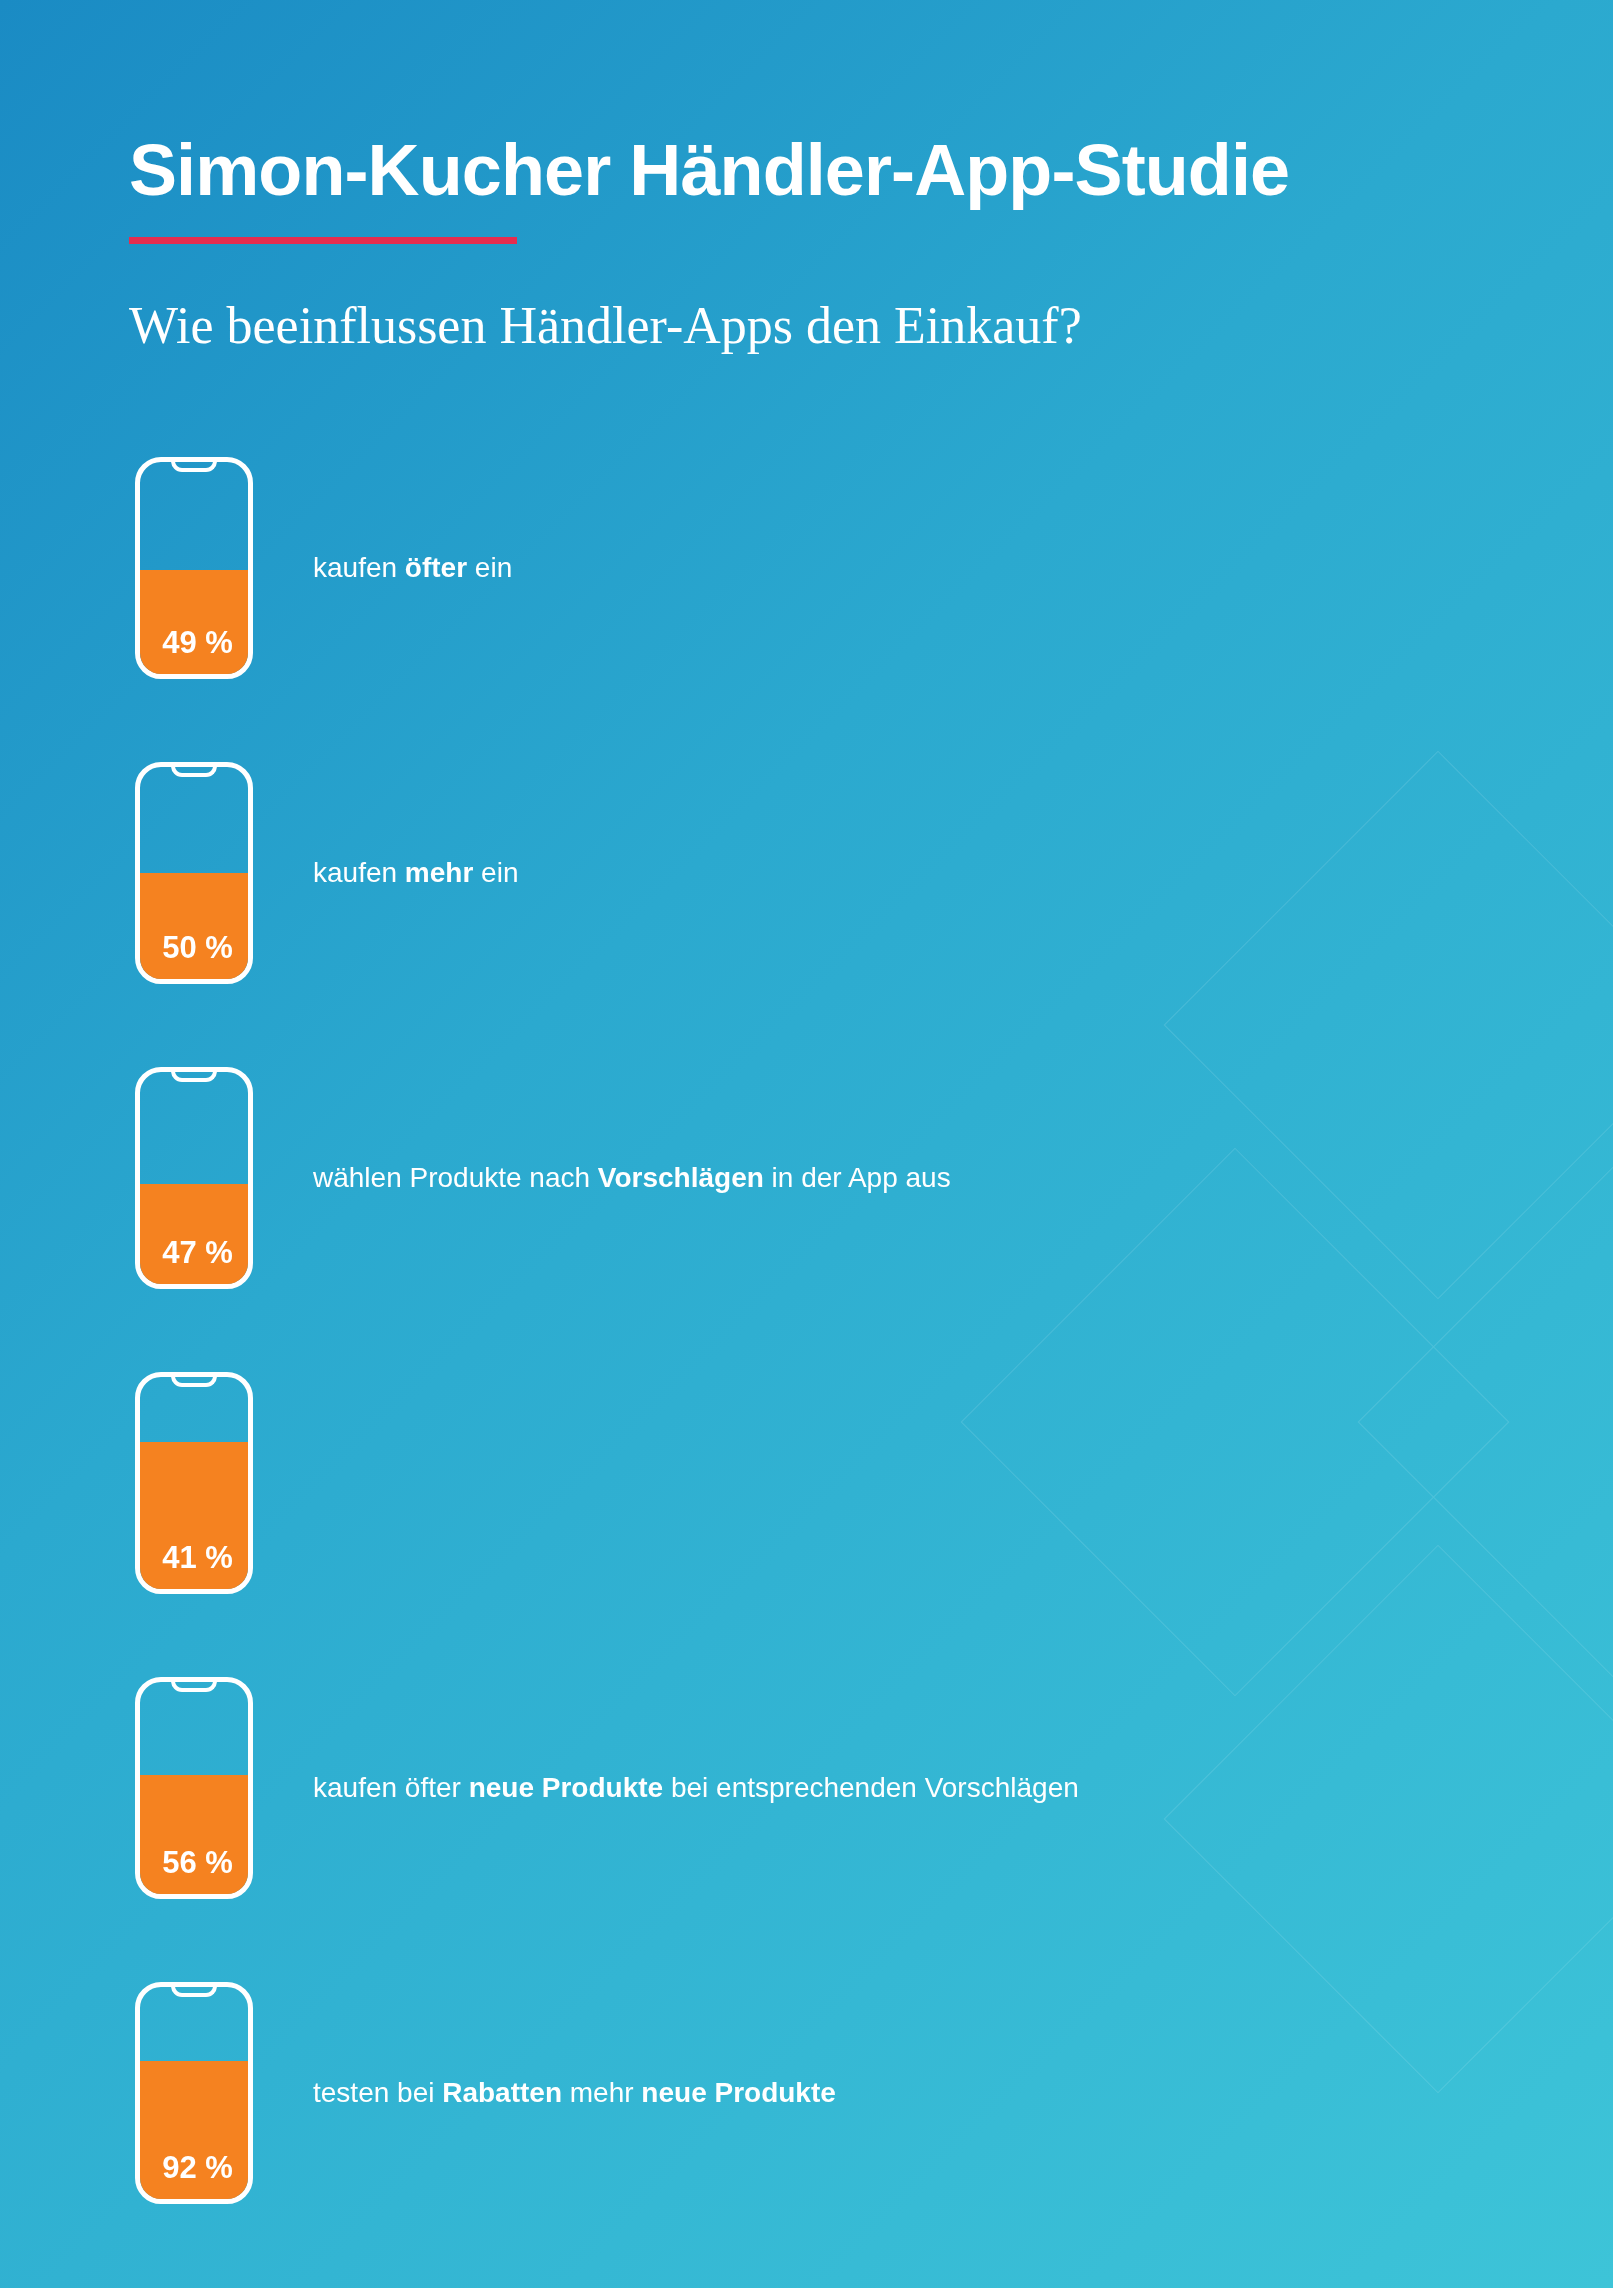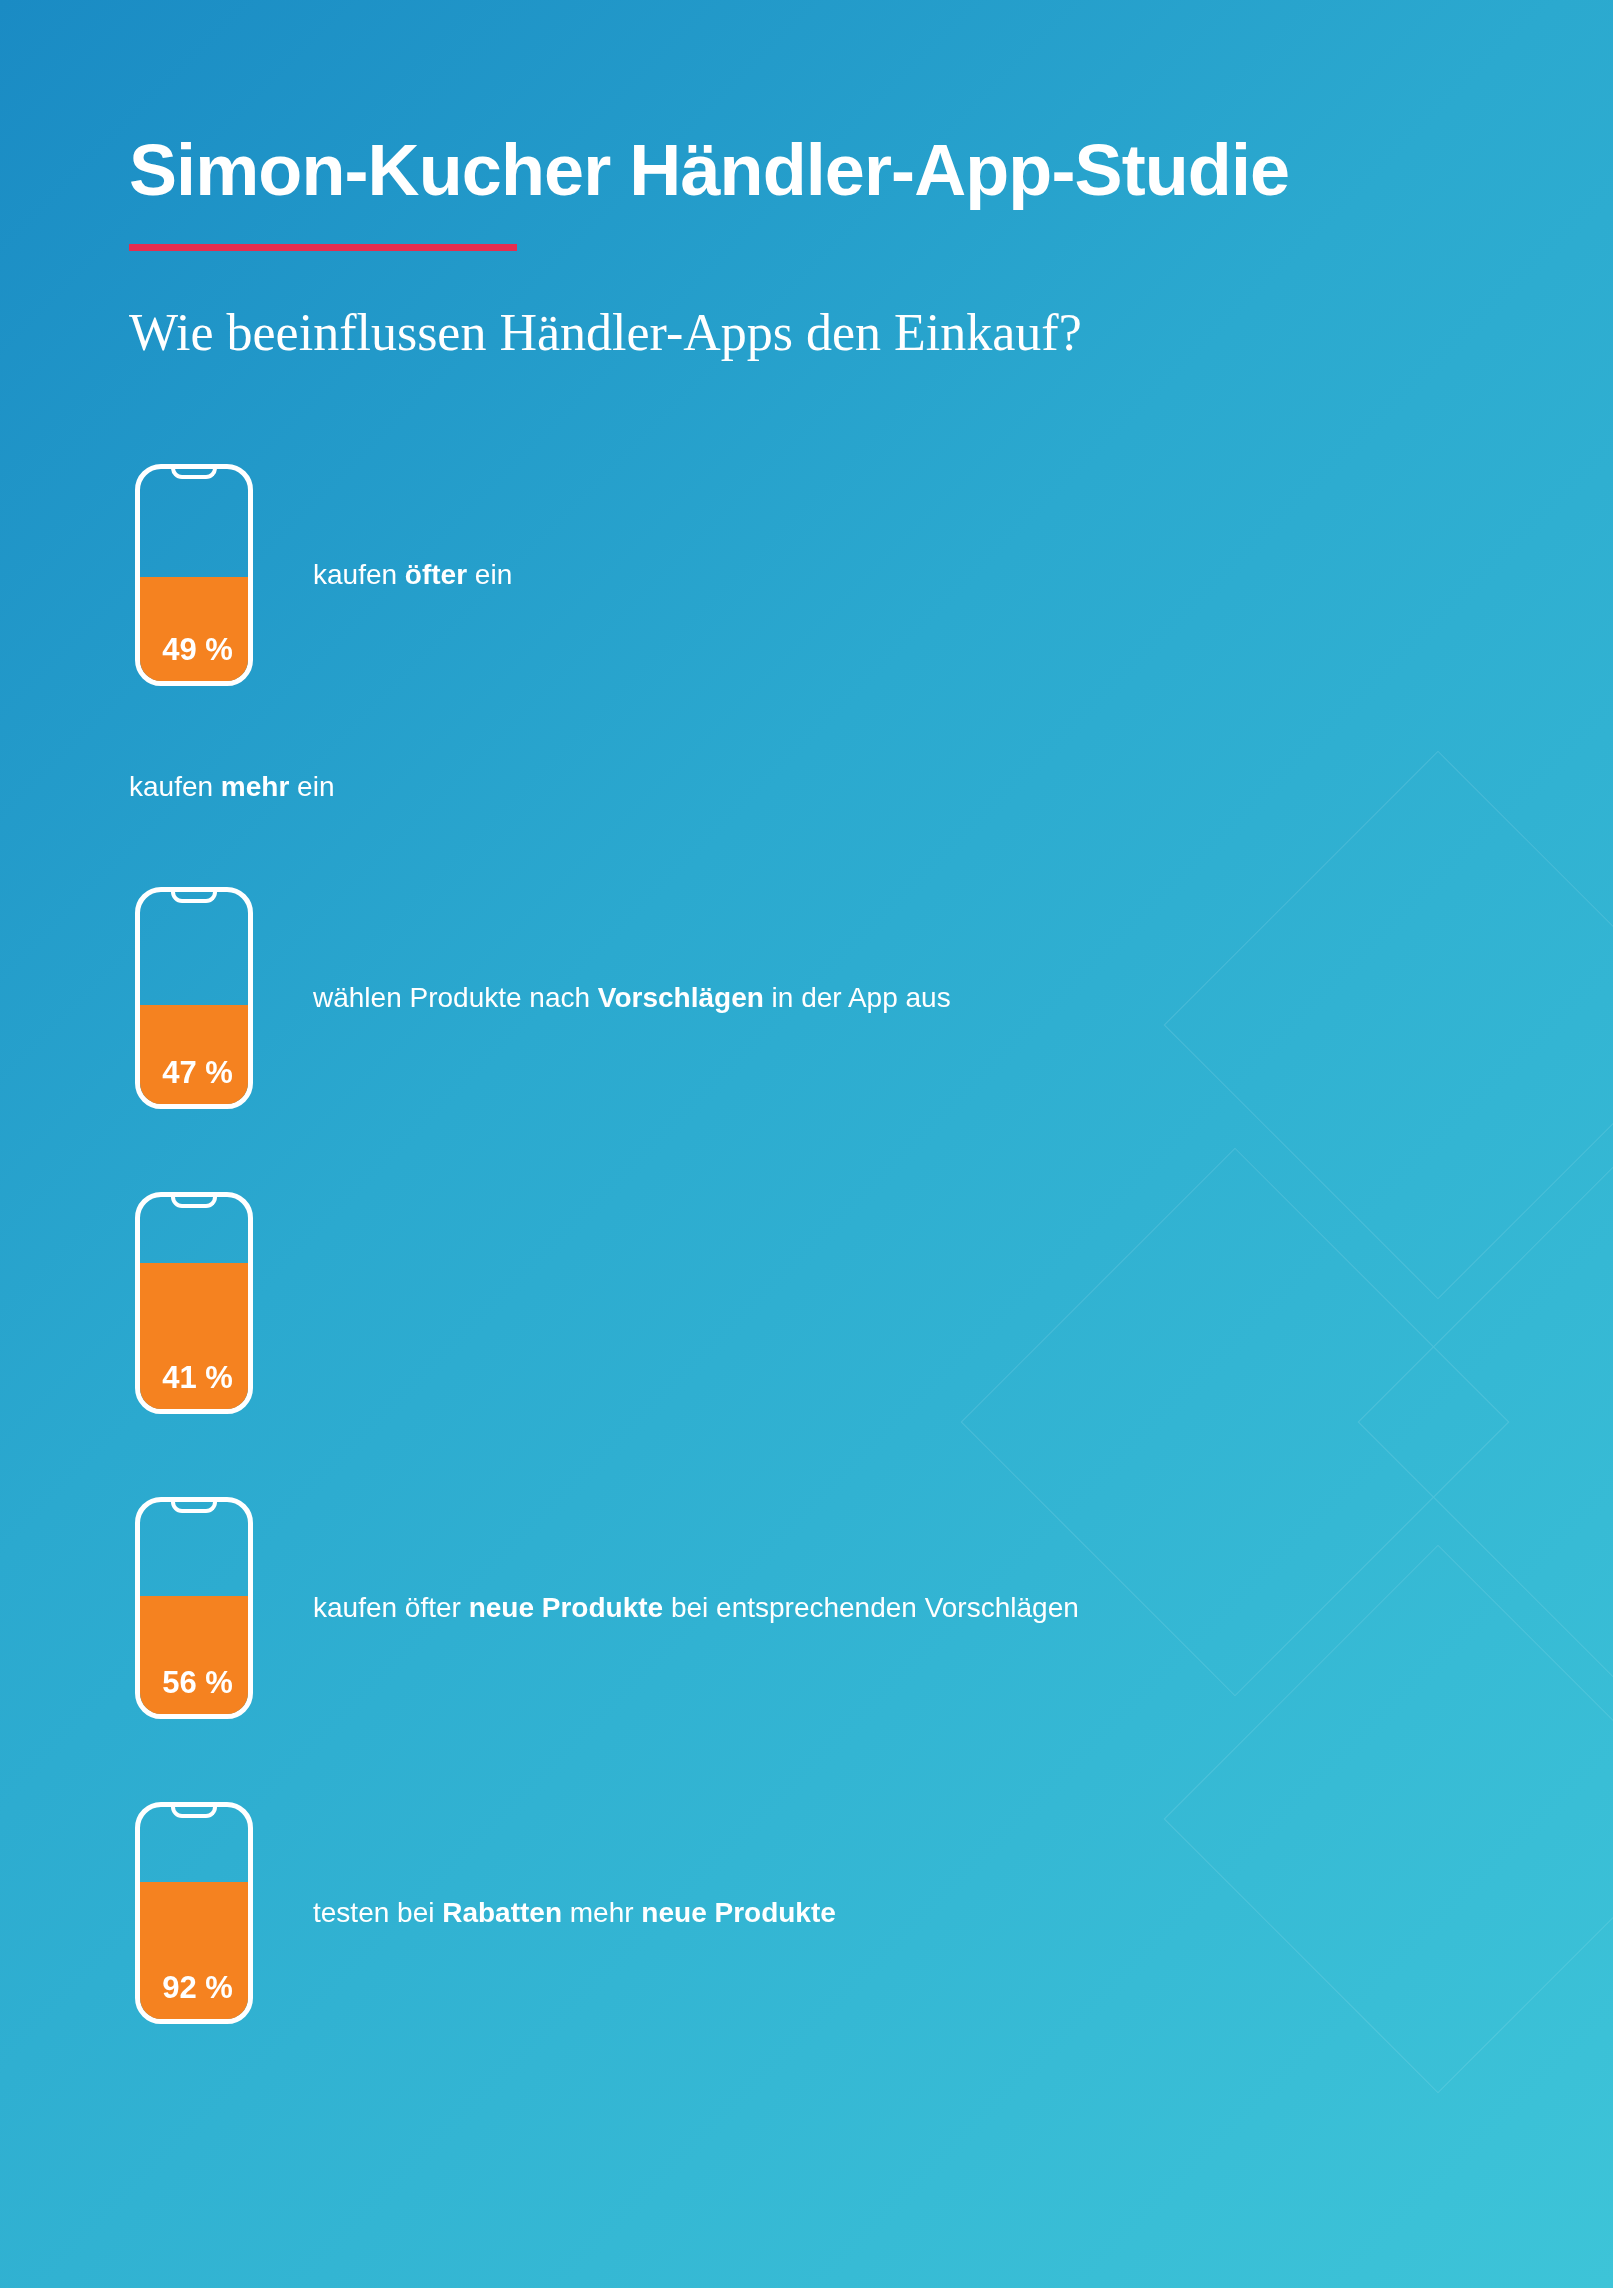--- a/index.html
+++ b/index.html
@@ -20,21 +20,21 @@
       height: 1477px;
       opacity: 0.12;
       pointer-events: none;
     }
     .diamond { position: absolute; border: 1.8px solid #ffffff; transform: rotate(45deg); }
     .content { padding: 129px 129px 0 129px; position: relative; z-index: 1; }
     .title {
       font-size: 72px;
       font-weight: 800;
       letter-spacing: -0.9px;
-      margin-bottom: 33px;
+      margin-bottom: 26px;
     }
     .underline { width: 388px; height: 6.5px; background: #e52d4f; margin-bottom: 52px; }
     .subtitle { font-size: 52px; font-weight: 400; margin-bottom: 102px; font-family: Liberation Serif, serif; }
     .rows { display: flex; flex-direction: column; gap: 83px; }
     .row { display: flex; align-items: center; gap: 55px; }
     .phone-wrap { width: 129px; display: flex; justify-content: center; }
     .phone {
       position: relative;
       width: 118px;
       height: 222px;
@@ -101,20 +101,27 @@
         <div class="phone-wrap">
           <div class="phone">
             <div class="notch"></div>
             <div class="fill" style="height: 49%;"></div>
             <div class="pct">49 %</div>
           </div>
         </div>
         <div class="label"><span>kaufen </span><b>öfter</b><span> ein</span></div>
       </div>
       <div class="row">
+        <div class="phone-wrap">
+          <div class="phone">
+            <div class="notch"></div>
+            <div class="fill" style="height: 50%;"></div>
+            <div class="pct">50 %</div>
+          </div>
+        </div>
         <div class="label"><span>kaufen </span><b>mehr</b><span> ein</span></div>
       </div>
       <div class="row">
         <div class="phone-wrap">
           <div class="phone">
             <div class="notch"></div>
             <div class="fill" style="height: 47%;"></div>
             <div class="pct">47 %</div>
           </div>
         </div>

